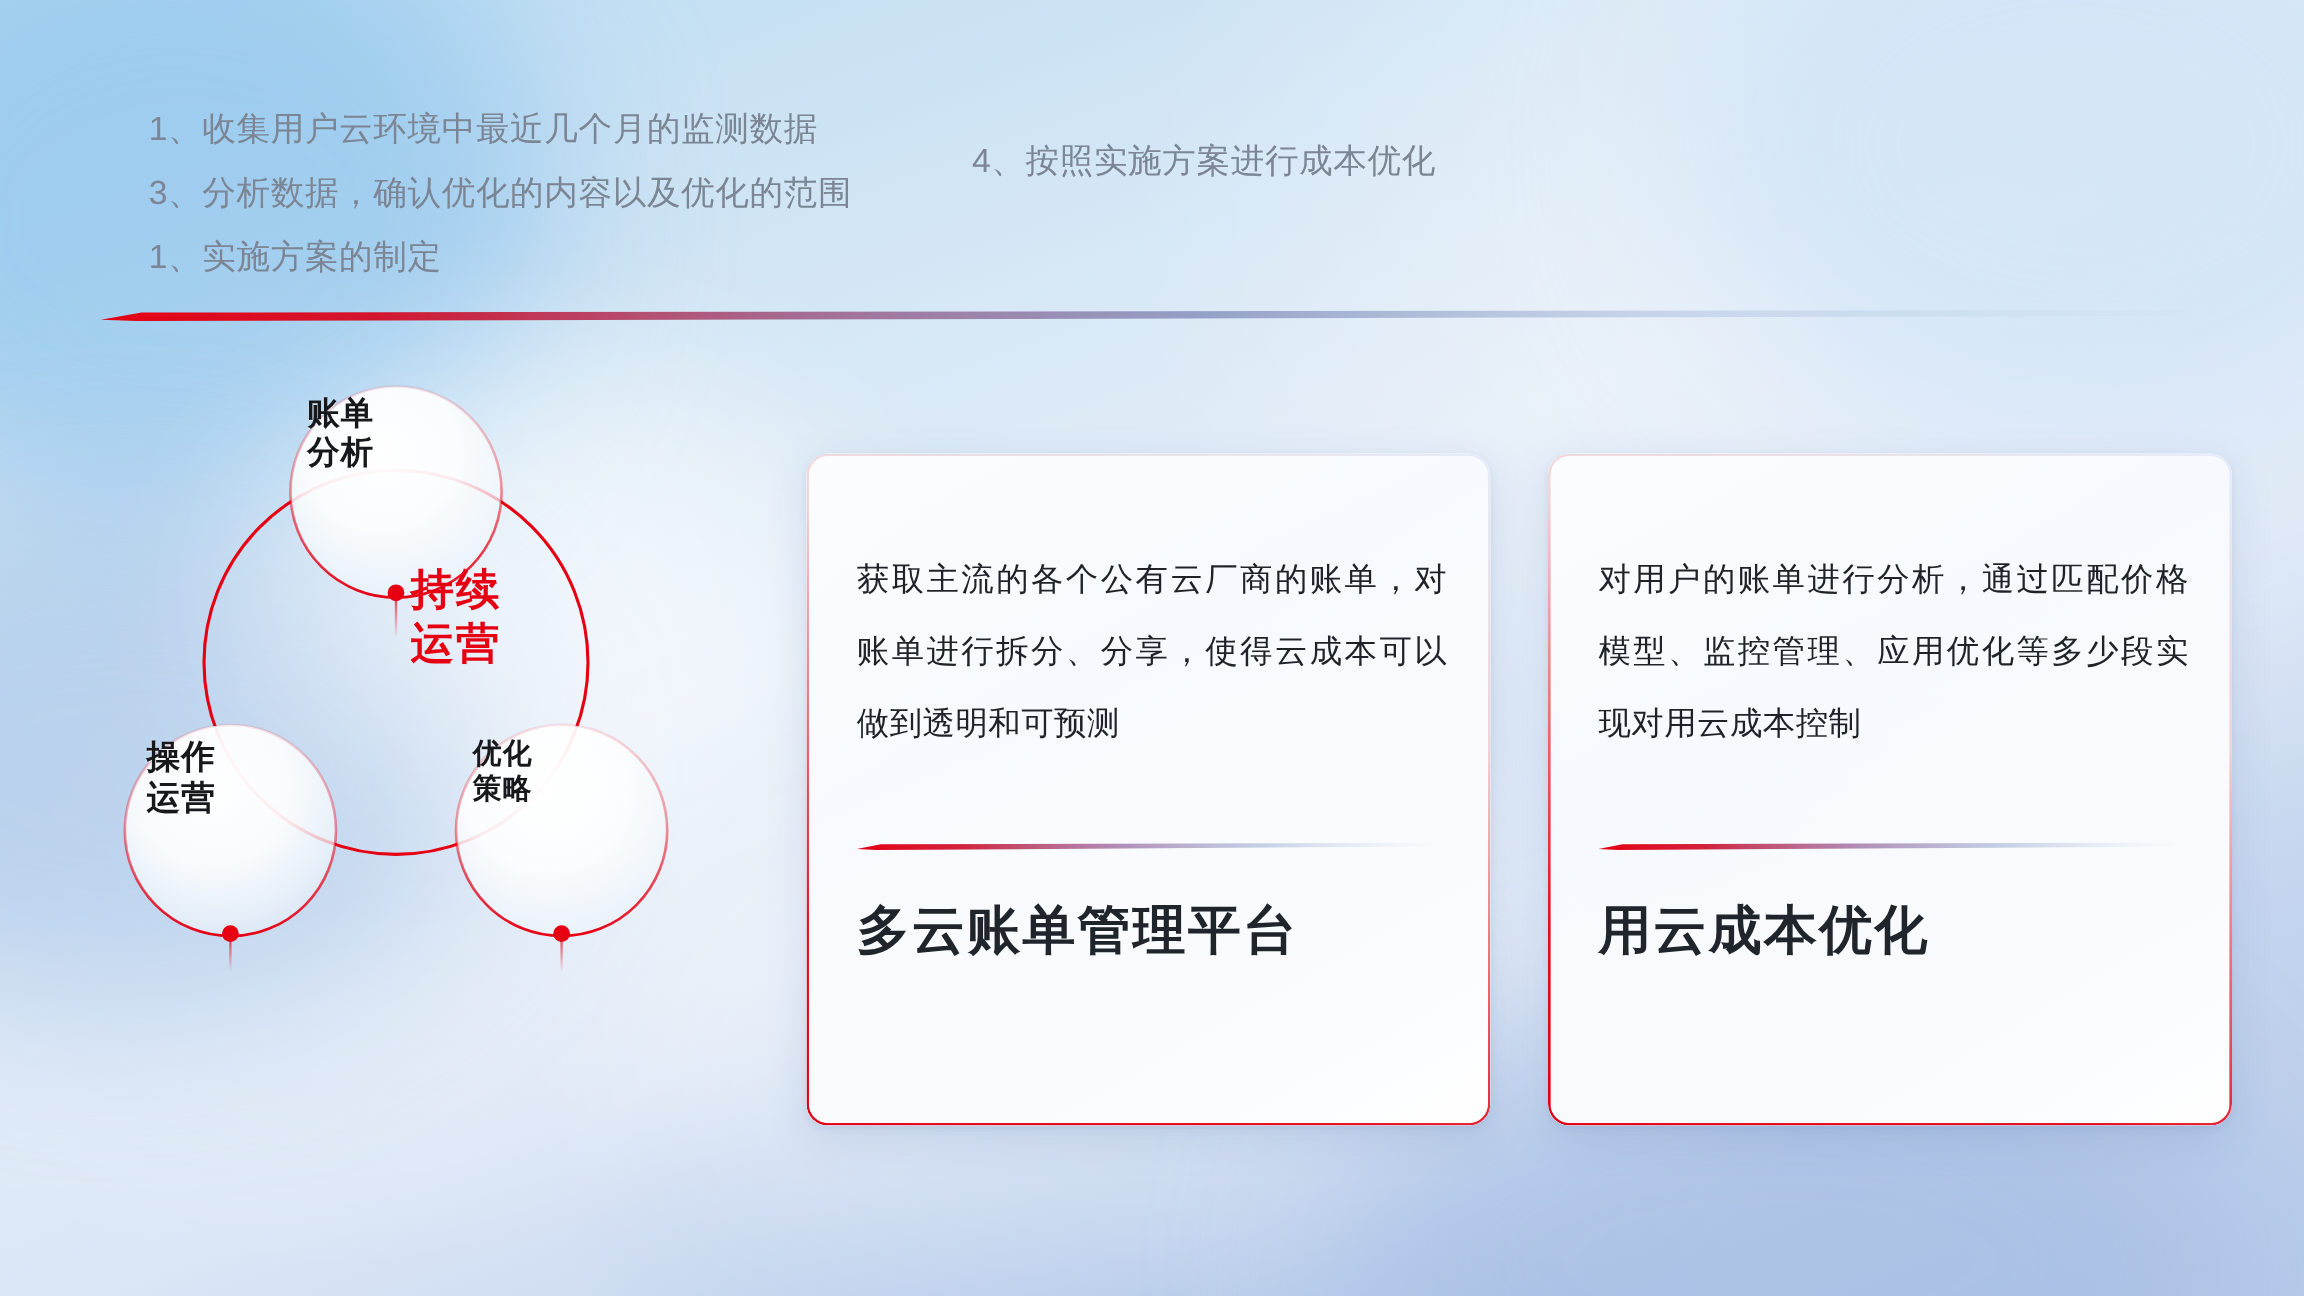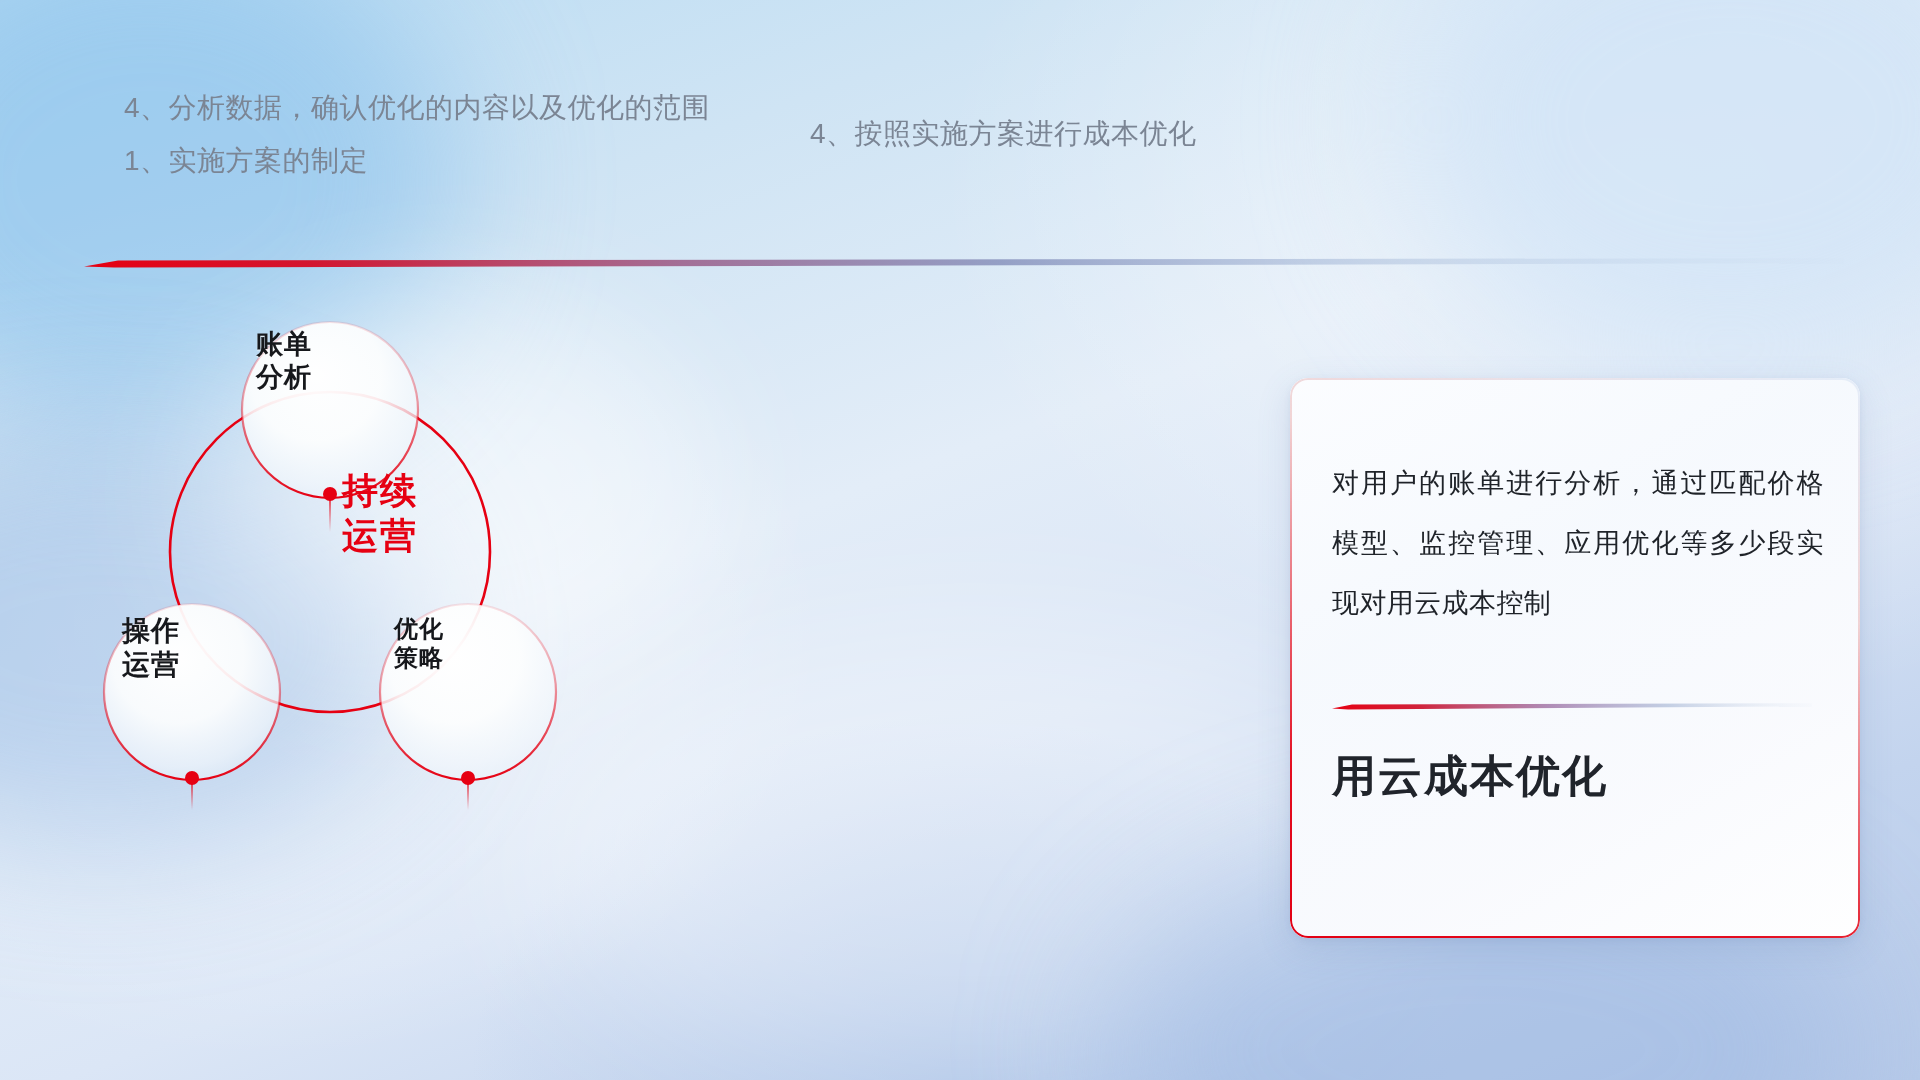--- a/index.html
+++ b/index.html
@@ -103,21 +103,22 @@
 <div id="slide">
 
   <div class="blob b1"></div>
   <div class="blob b2"></div>
   <div class="blob b3"></div>
   <div class="blob b4"></div>
   <div class="blob b5"></div>
   <div class="blob b6"></div>
 
   <div class="steps left">
-    <div class="step-item">4、分析数据，确认优化的内容以及优化的范围</div>
+    <div class="step-item">1、收集用户云环境中最近几个月的监测数据</div>
+    <div class="step-item">3、分析数据，确认优化的内容以及优化的范围</div>
     <div class="step-item">1、实施方案的制定</div>
   </div>
 
   <div class="steps right">
     <div class="step-item">4、按照实施方案进行成本优化</div>
   </div>
 
   <div class="divider-wrap">
     <svg width="1760" height="14" viewBox="0 0 1760 14" preserveAspectRatio="none">
       <defs>
@@ -188,20 +189,38 @@
       <div>优化</div>
       <div>策略</div>
     </div>
 
     <div class="center-label">
       <div>持续</div>
       <div>运营</div>
     </div>
   </div>
 
+  <div class="card one">
+    <div class="card-body">获取主流的各个公有云厂商的账单，对账单进行拆分、分享，使得云成本可以做到透明和可预测</div>
+    <div class="card-rule">
+      <svg width="480" height="8" viewBox="0 0 480 8" preserveAspectRatio="none">
+        <defs>
+          <linearGradient id="ruleGrad1" x1="0" y1="0" x2="1" y2="0">
+            <stop offset="0" stop-color="#e60012" stop-opacity="1"></stop>
+            <stop offset="0.18" stop-color="#cf1730" stop-opacity="0.95"></stop>
+            <stop offset="0.45" stop-color="#94619a" stop-opacity="0.72"></stop>
+            <stop offset="0.70" stop-color="#8fa3c9" stop-opacity="0.50"></stop>
+            <stop offset="1" stop-color="#cfdcec" stop-opacity="0.06"></stop>
+          </linearGradient>
+        </defs>
+        <path d="M0 6.6 L20 2.6 L480 1.2 L480 4.4 L16 7.4 Z" fill="url(#ruleGrad1)"></path>
+      </svg>
+    </div>
+    <div class="card-title">多云账单管理平台</div>
+  </div>
 
   <div class="card two">
     <div class="card-body">对用户的账单进行分析，通过匹配价格模型、监控管理、应用优化等多少段实现对用云成本控制</div>
     <div class="card-rule">
       <svg width="480" height="8" viewBox="0 0 480 8" preserveAspectRatio="none">
         <defs>
           <linearGradient id="ruleGrad2" x1="0" y1="0" x2="1" y2="0">
             <stop offset="0" stop-color="#e60012" stop-opacity="1"></stop>
             <stop offset="0.18" stop-color="#cf1730" stop-opacity="0.95"></stop>
             <stop offset="0.45" stop-color="#94619a" stop-opacity="0.72"></stop>

